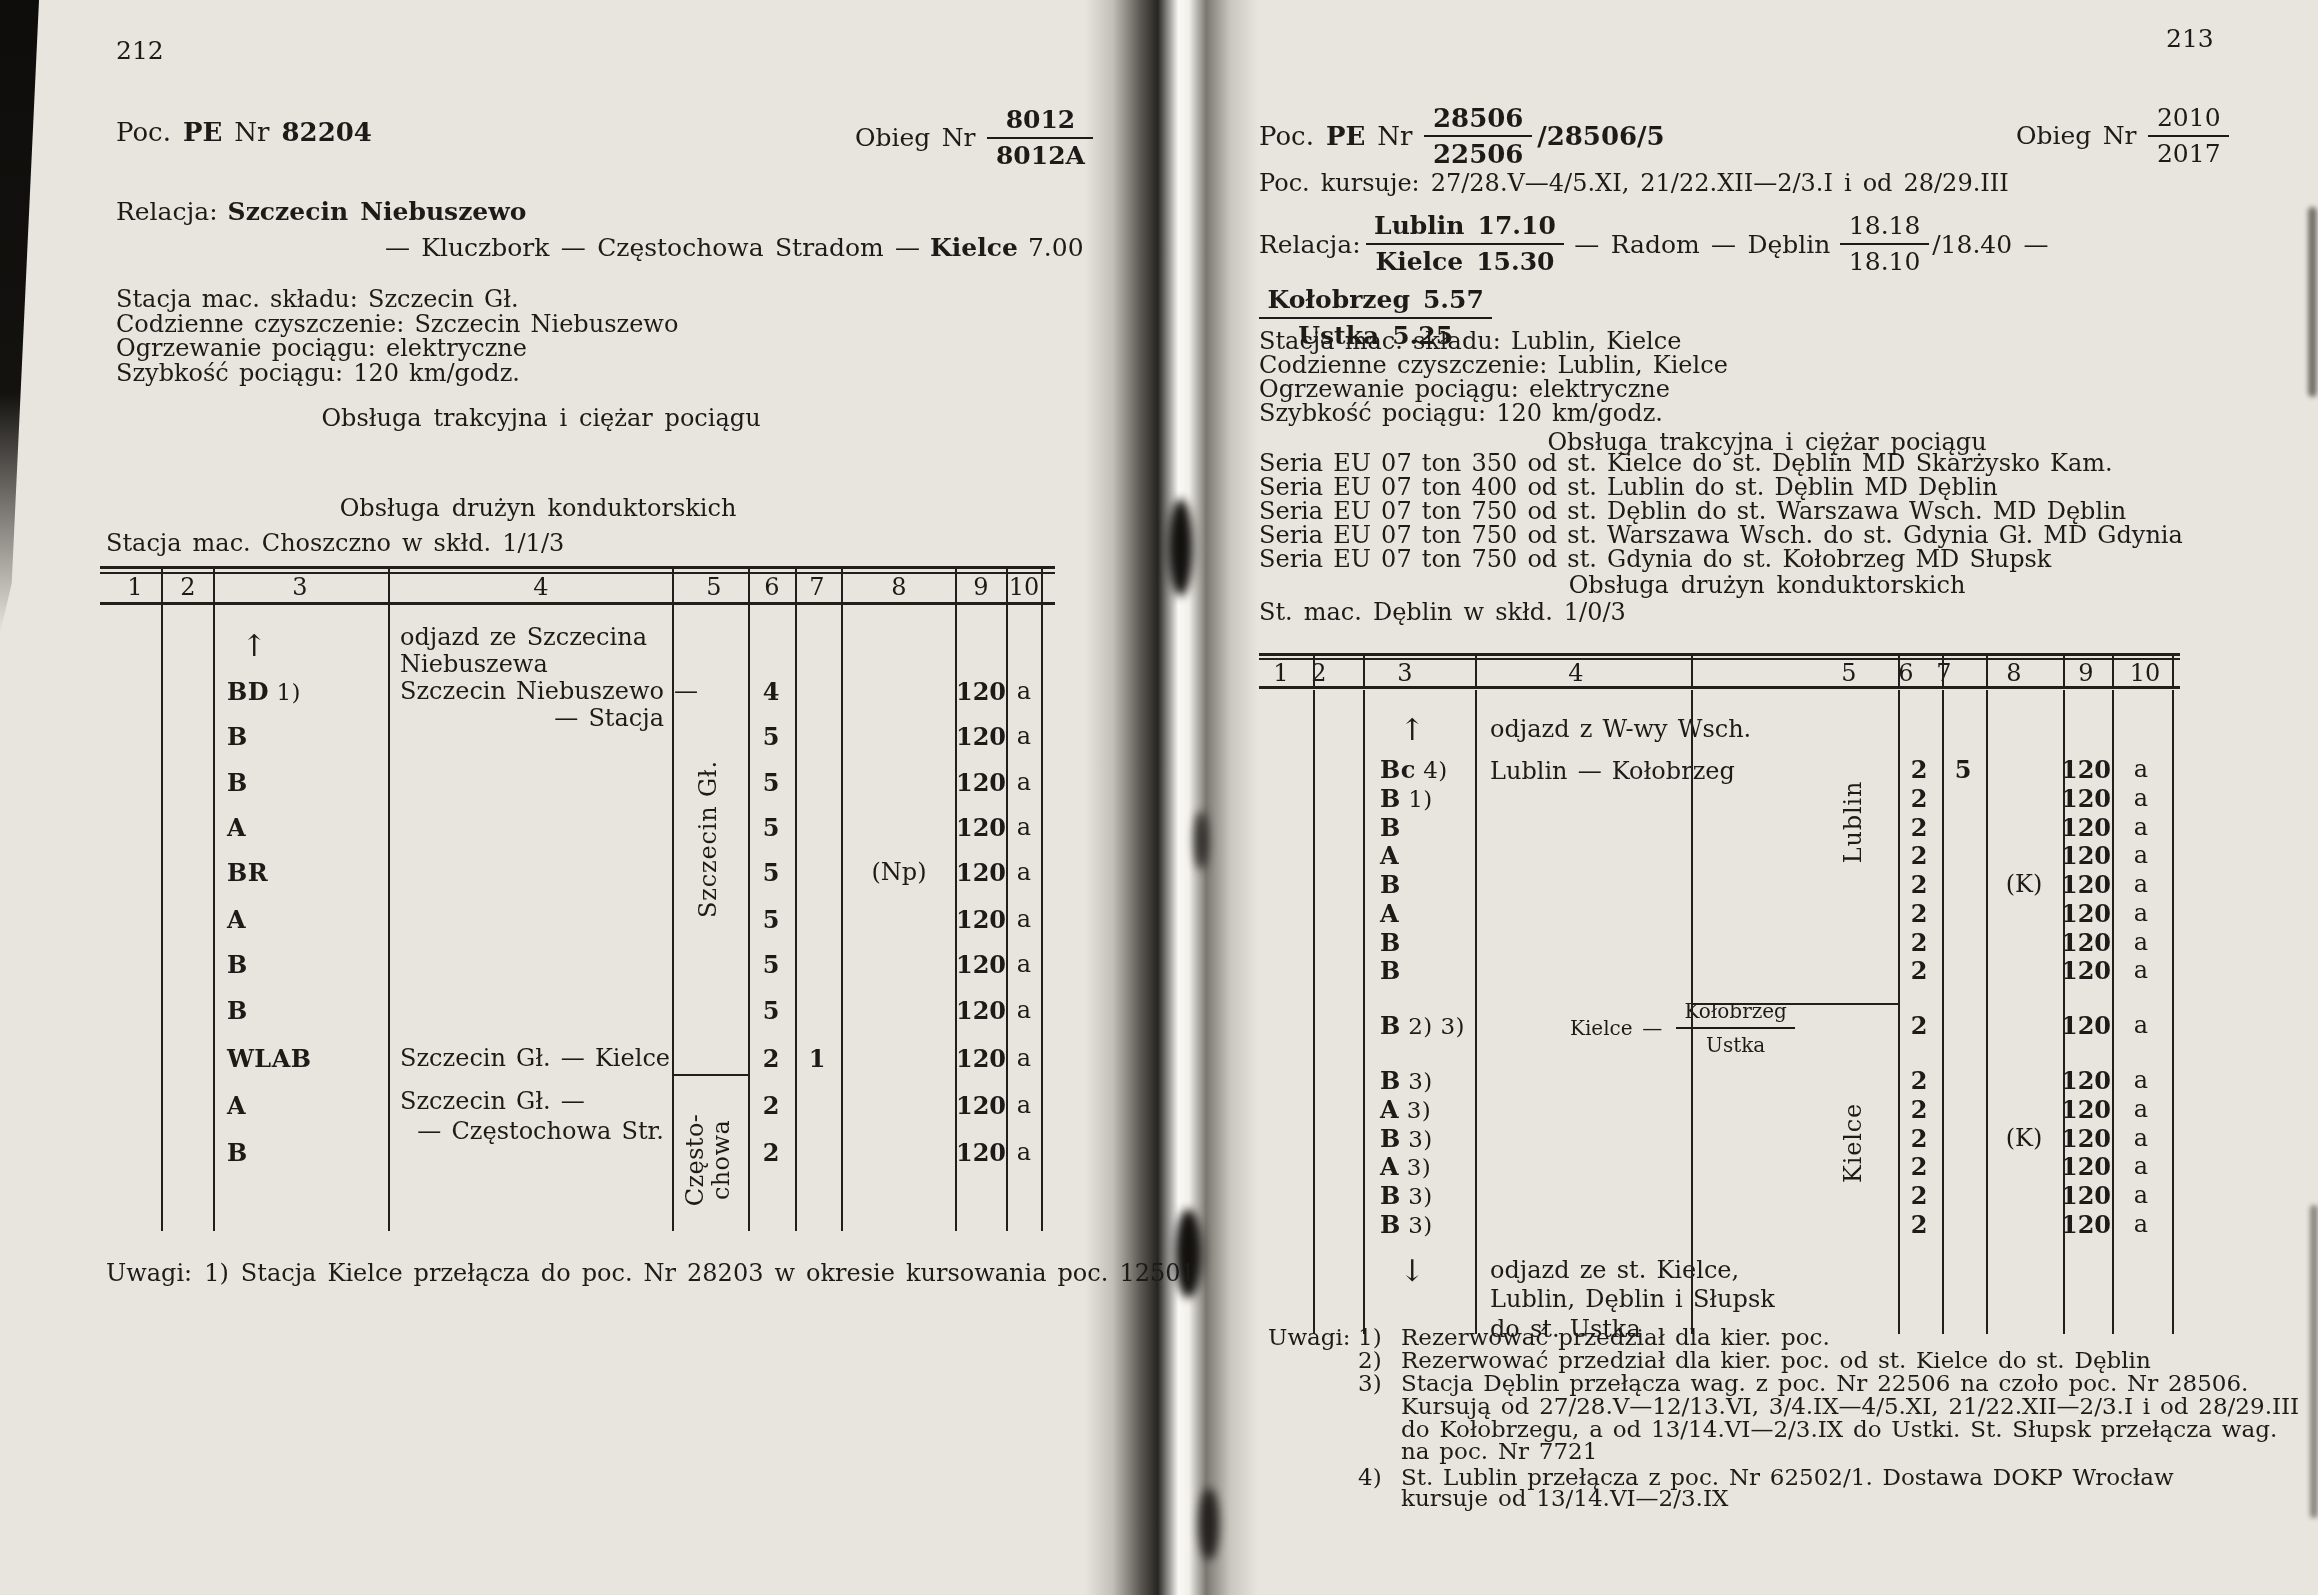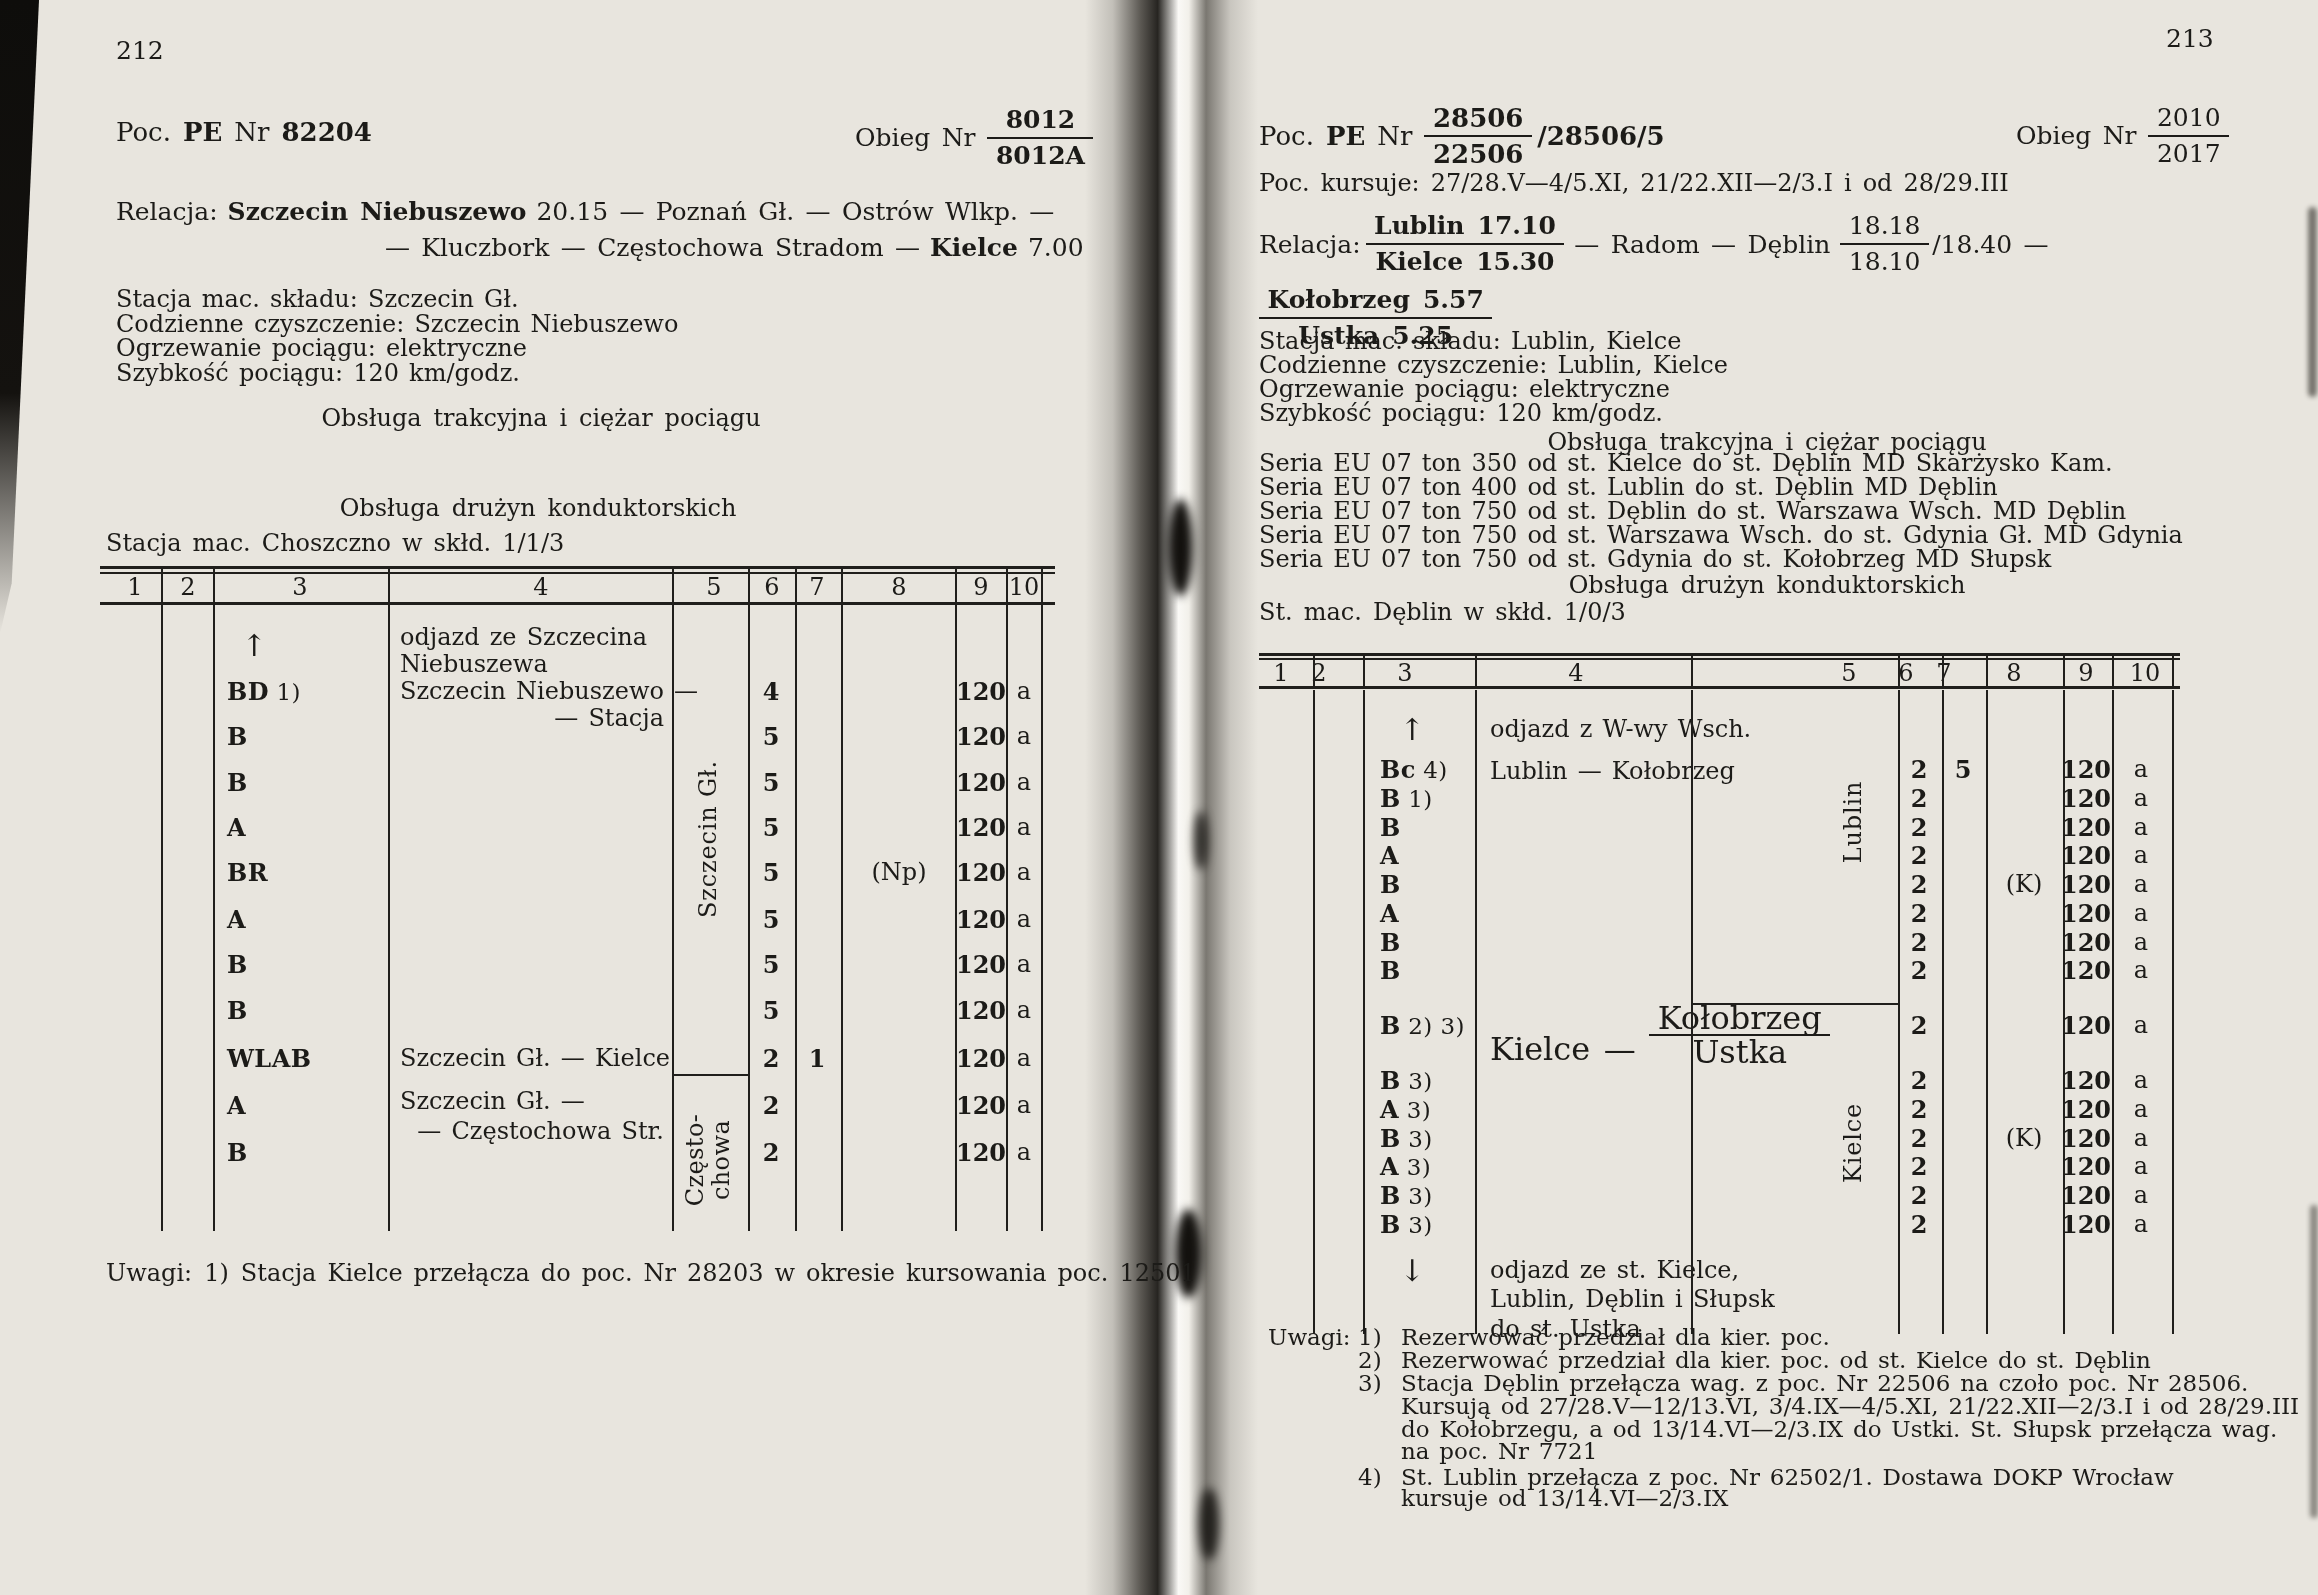--- a/index.html
+++ b/index.html
@@ -68,21 +68,20 @@
     <span>Obieg Nr</span>
     <span class="frac b">
       <span class="ft">8012</span>
       <span class="fb">8012A</span>
     </span>
   </div>
 
   <div class="hflex" style="left:116px;top:194px;height:34px;gap:10px;">
     <span>Relacja:</span>
     <span class="b">Szczecin Niebuszewo</span>
-    <span>20.15 — Poznań Gł. — Ostrów Wlkp. —</span>
   </div>
   <div class="hflex" style="left:385px;top:230px;height:34px;gap:10px;">
     <span>— Kluczbork — Częstochowa Stradom —</span>
     <span class="b">Kielce</span>
     <span>7.00</span>
   </div>
 
   <div class="tx infoblock" style="left:116px;top:287px;line-height:24.5px;white-space:normal;">
     <div>Stacja mac. składu: Szczecin Gł.</div>
     <div>Codzienne czyszczenie: Szczecin Niebuszewo</div>
@@ -183,21 +182,21 @@
   <div class="hline" style="left:1259px;top:658px;width:921px;height:1.7px;"></div>
   <div class="hline" style="left:1259px;top:686px;width:921px;height:3.4px;"></div>
   <div class="hline" style="left:1691px;top:1003px;width:207px;height:1.7px;"></div>
 
   <span class="arrow" style="left:1412px;top:729px;">↑</span>
   <div class="tnote" style="left:1490px;top:729px;">odjazd z W-wy Wsch.</div>
 
   <div class="vlabel" style="left:1853px;top:822px;">Lublin</div>
   <div class="vlabel" style="left:1853px;top:1143px;">Kielce</div>
 
-  <div class="hflex" style="left:1490px;top:987px;height:81px;gap:13.5px;font-size:32px;align-items:flex-end;">
+  <div class="hflex" style="left:1570px;top:987px;height:81px;gap:13.5px;font-size:20px;">
     <span>Kielce —</span>
     <span class="frac" style="line-height:32px;">
       <span class="ft">Kołobrzeg</span>
       <span class="fb">Ustka</span>
     </span>
   </div>
 
   <span class="arrow" style="left:1412px;top:1270px;">↓</span>
   <div class="tnote" style="left:1490px;top:1270px;">odjazd ze st. Kielce,</div>
   <div class="tnote" style="left:1490px;top:1299px;">Lublin, Dęblin i Słupsk</div>

